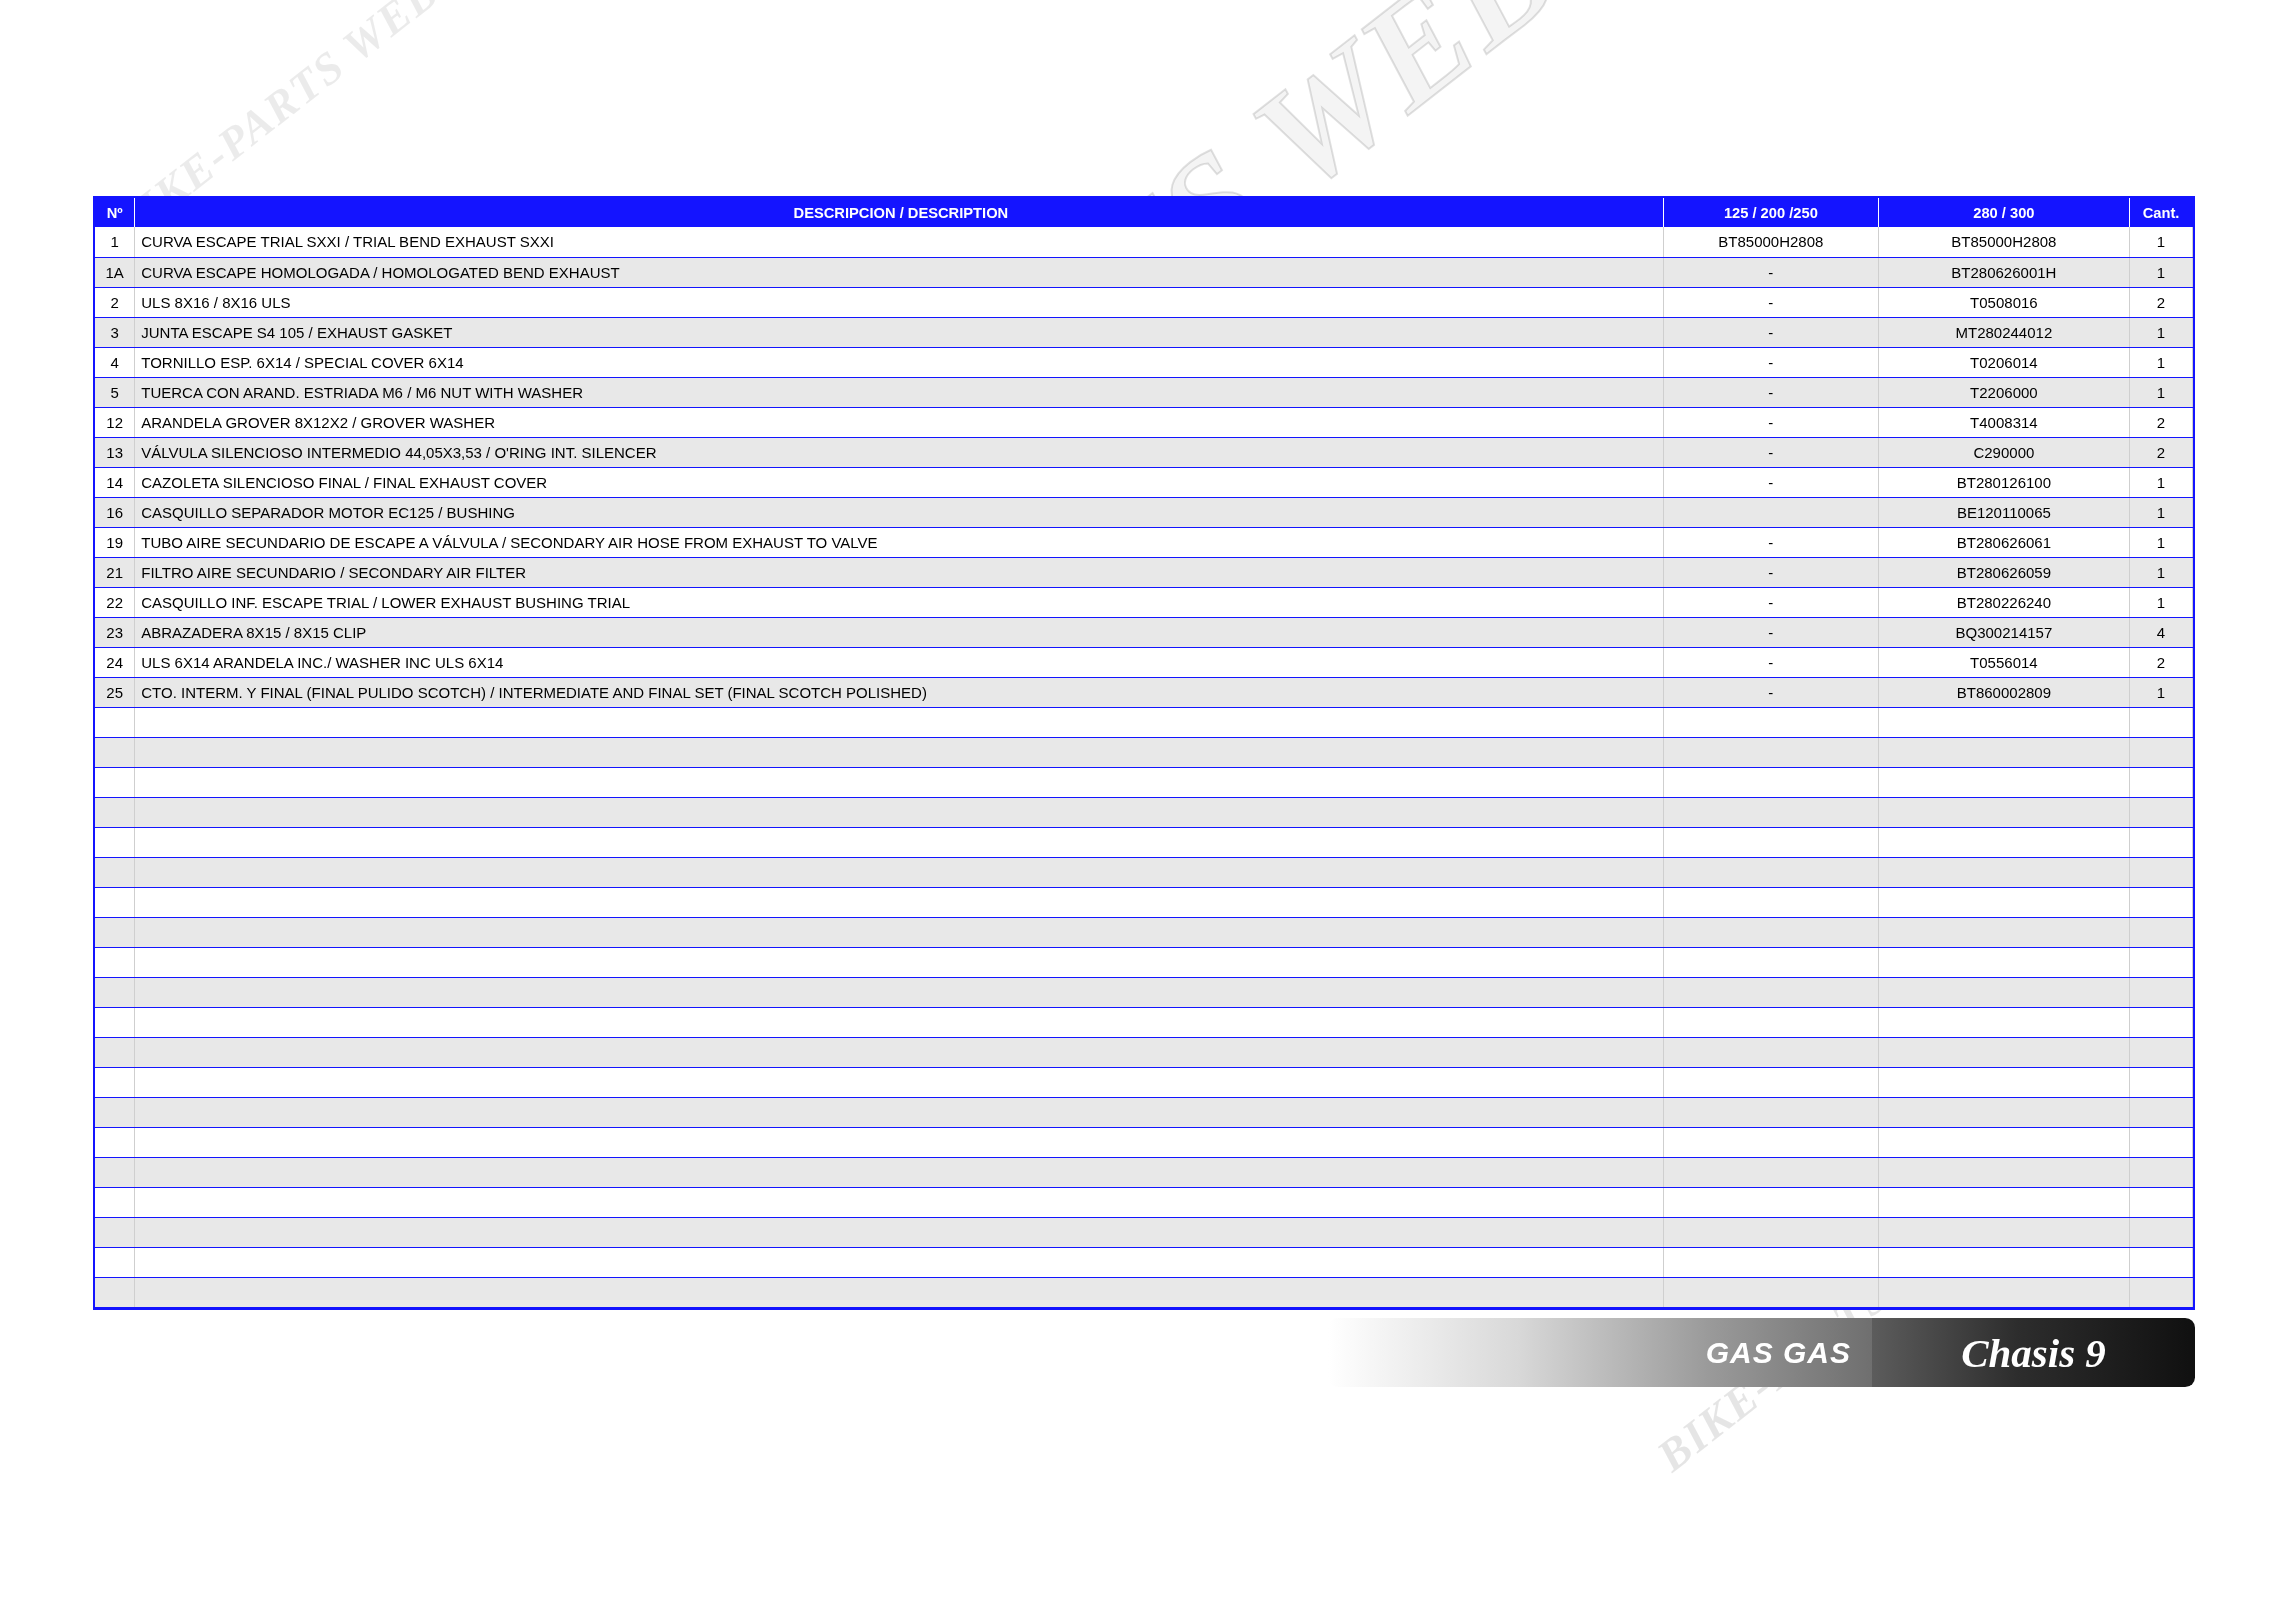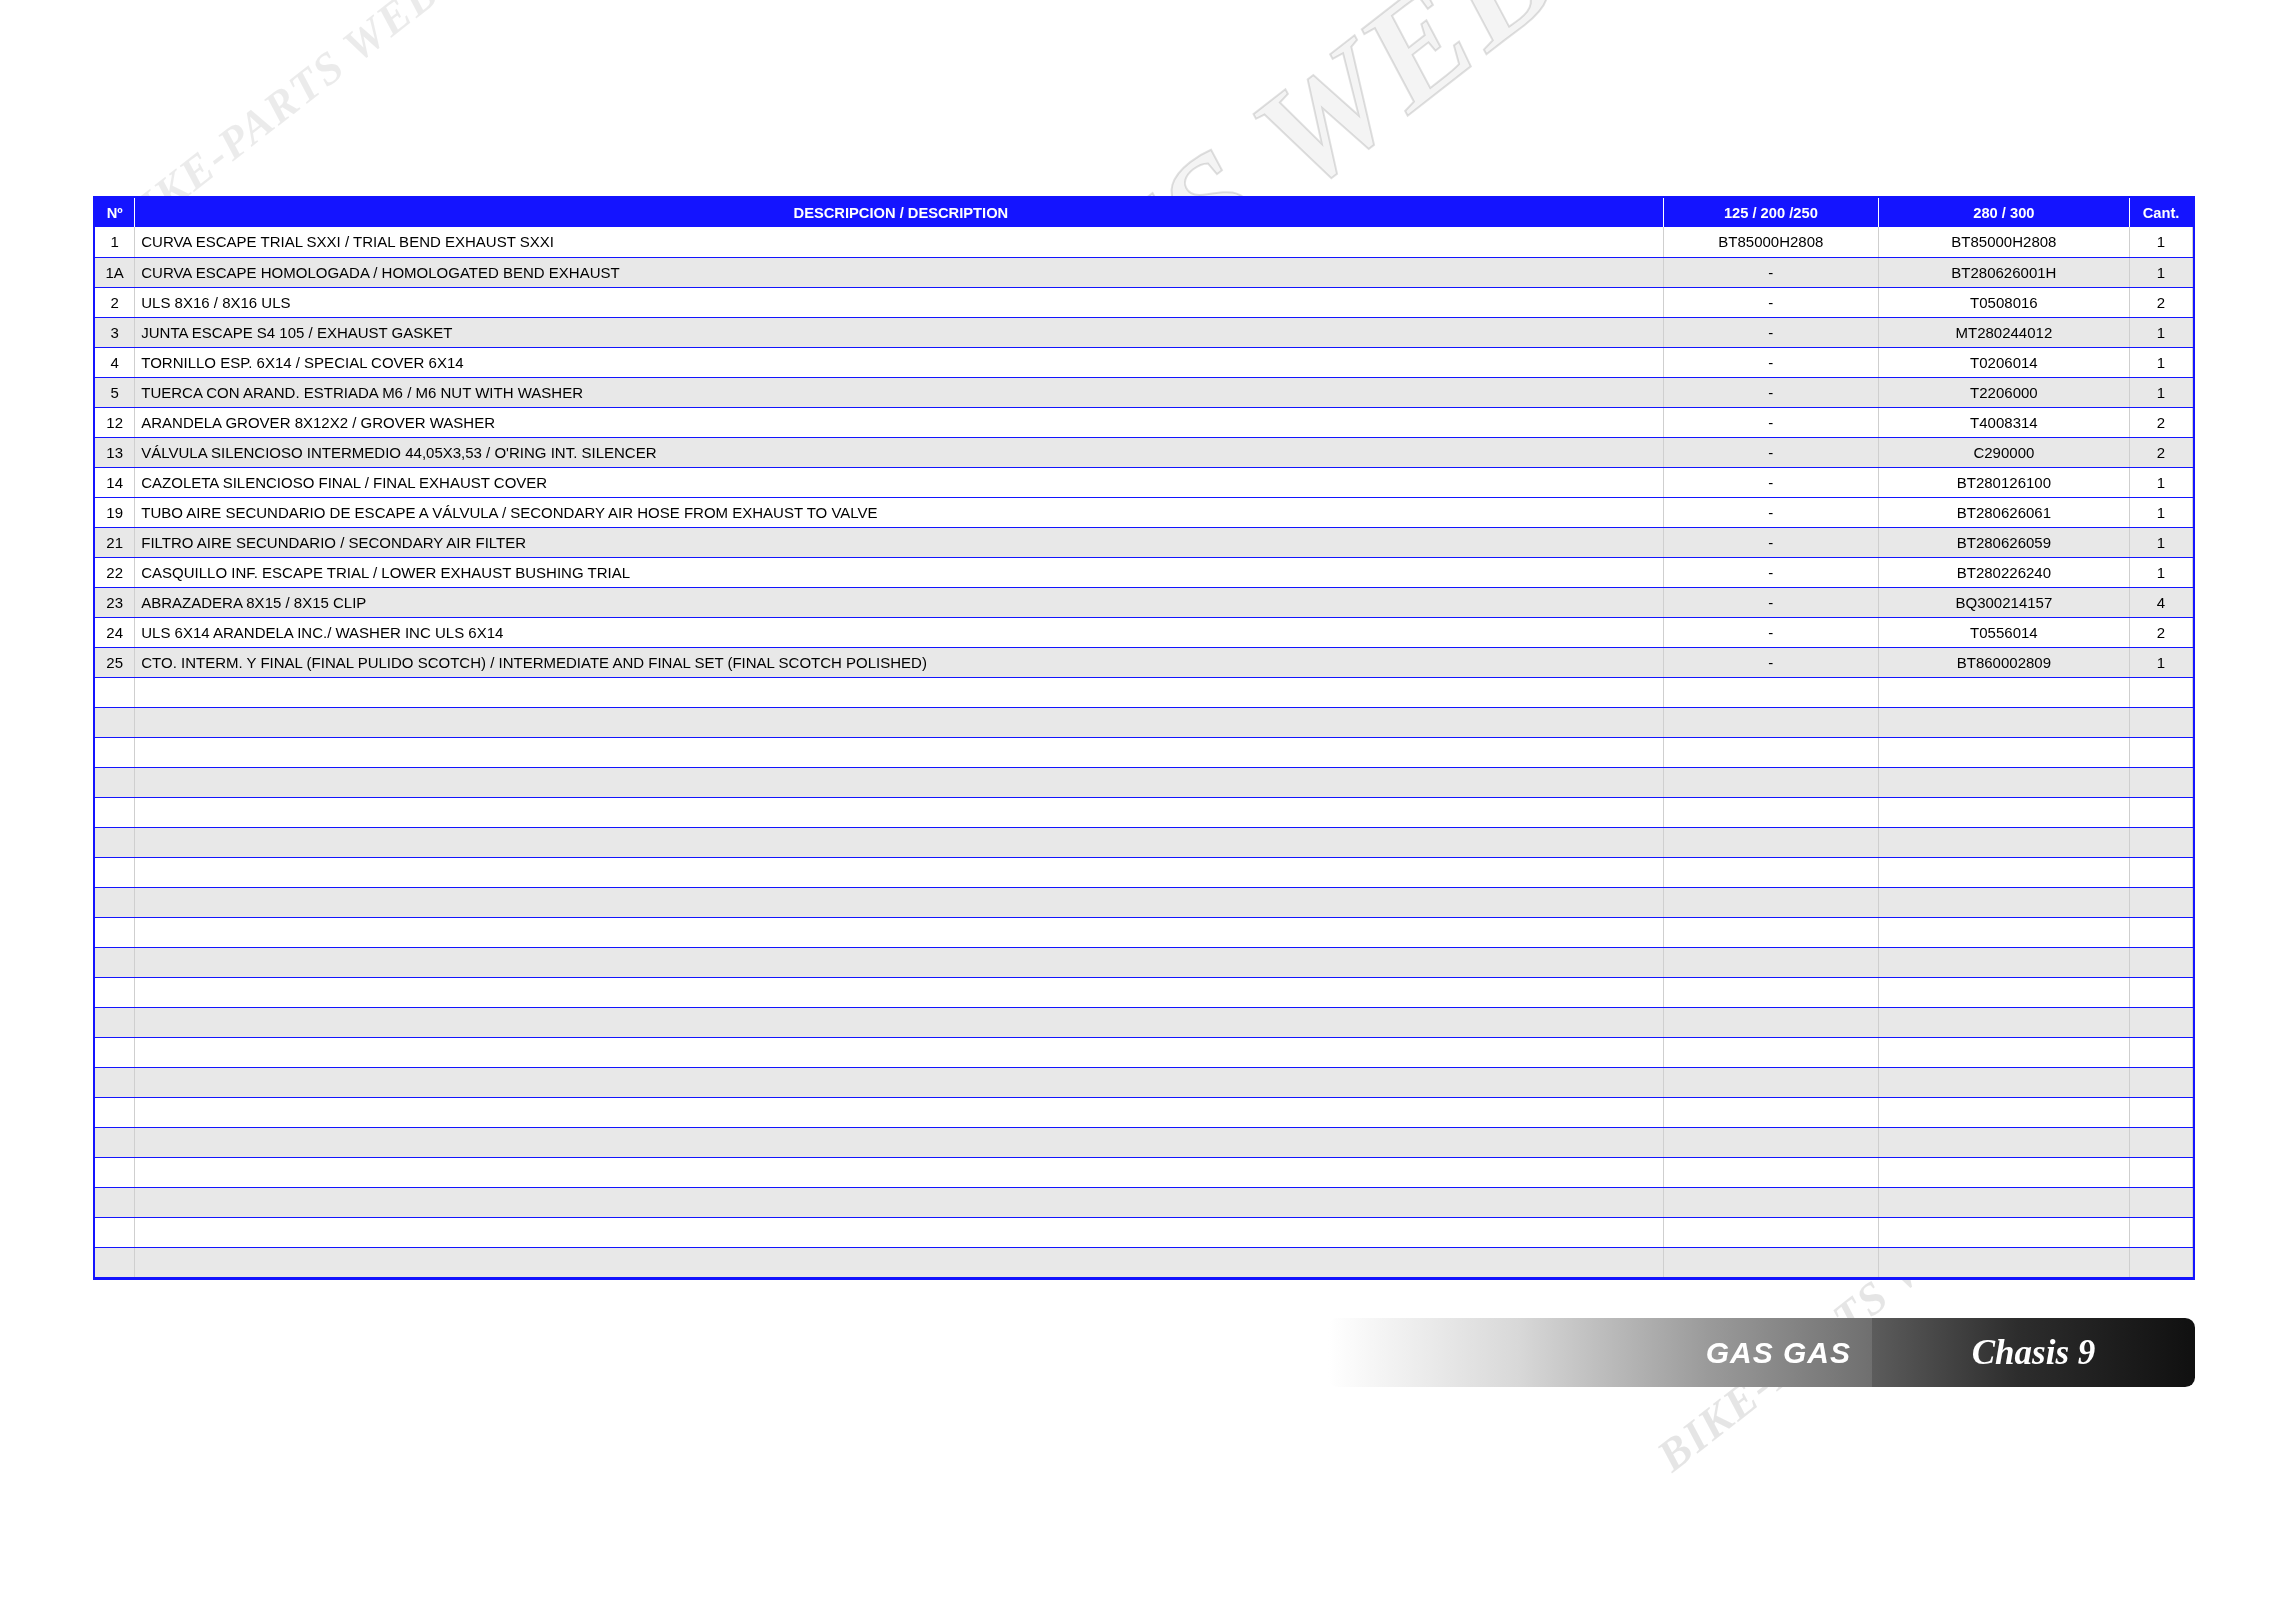--- a/index.html
+++ b/index.html
@@ -156,21 +156,21 @@
     border-bottom-right-radius: 9.8px;
     display: flex;
     align-items: center;
     justify-content: center;
     box-sizing: border-box;
   }
   .badge-right span {
     font-family: "Liberation Serif", serif;
     font-style: italic;
     font-weight: bold;
-    font-size: 35px;
+    font-size: 41px;
     color: #ffffff;
   }
 </style>
 </head>
 <body>
 
 <div class="wm wm-small1">BIKE-PARTS WEB</div>
 <div class="wm wm-main">BIKE-PARTS WEB</div>
 <div class="wm-copy">©</div>
 <div class="wm wm-small2">BIKE-PARTS WEB</div>
@@ -250,20 +250,27 @@
           <td class="c-b">C290000</td>
           <td class="c-qty">2</td>
         </tr>
         <tr class="row-odd">
           <td class="c-no">14</td>
           <td class="c-desc">CAZOLETA SILENCIOSO FINAL / FINAL EXHAUST COVER</td>
           <td class="c-a">-</td>
           <td class="c-b">BT280126100</td>
           <td class="c-qty">1</td>
         </tr>
+        <tr class="row-even">
+          <td class="c-no">16</td>
+          <td class="c-desc">CASQUILLO SEPARADOR MOTOR EC125 / BUSHING</td>
+          <td class="c-a"></td>
+          <td class="c-b">BE120110065</td>
+          <td class="c-qty">1</td>
+        </tr>
         <tr class="row-odd">
           <td class="c-no">19</td>
           <td class="c-desc">TUBO AIRE SECUNDARIO DE ESCAPE A VÁLVULA / SECONDARY AIR HOSE FROM EXHAUST TO VALVE</td>
           <td class="c-a">-</td>
           <td class="c-b">BT280626061</td>
           <td class="c-qty">1</td>
         </tr>
         <tr class="row-even">
           <td class="c-no">21</td>
           <td class="c-desc">FILTRO AIRE SECUNDARIO / SECONDARY AIR FILTER</td>

